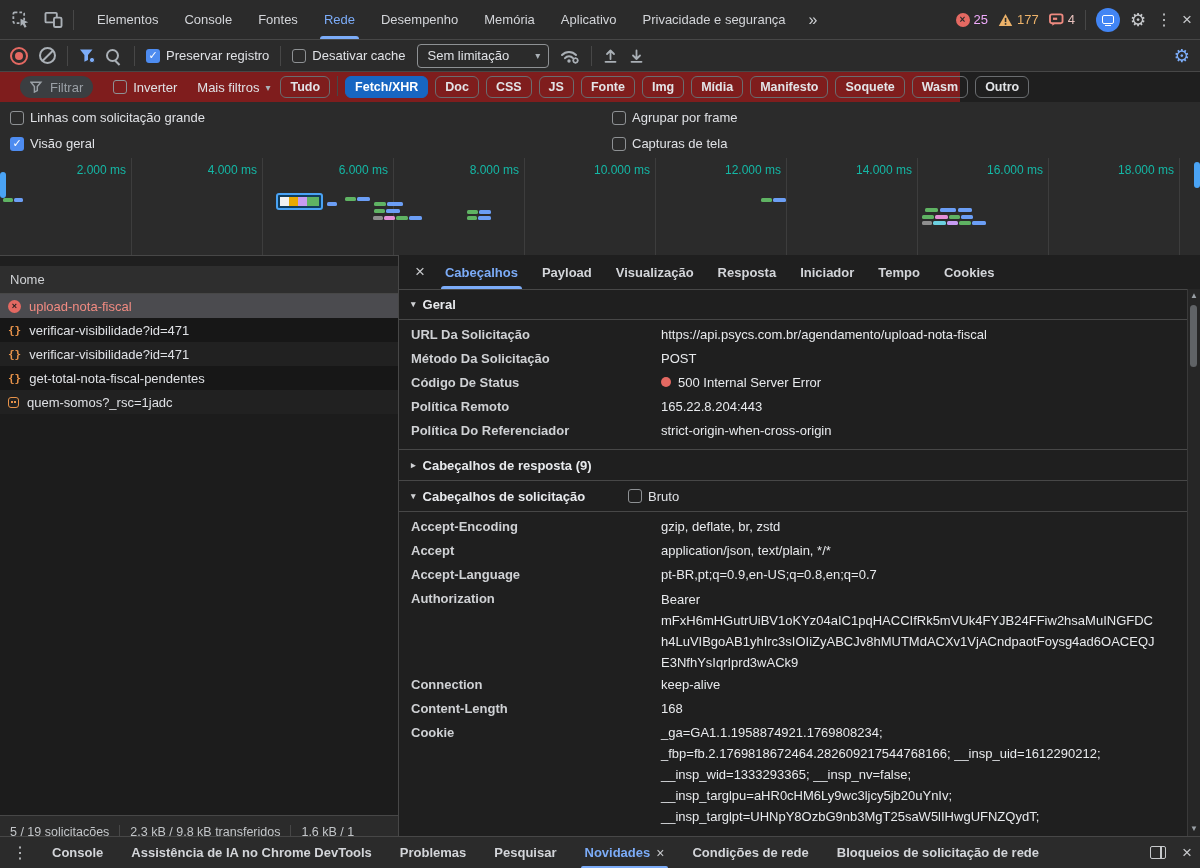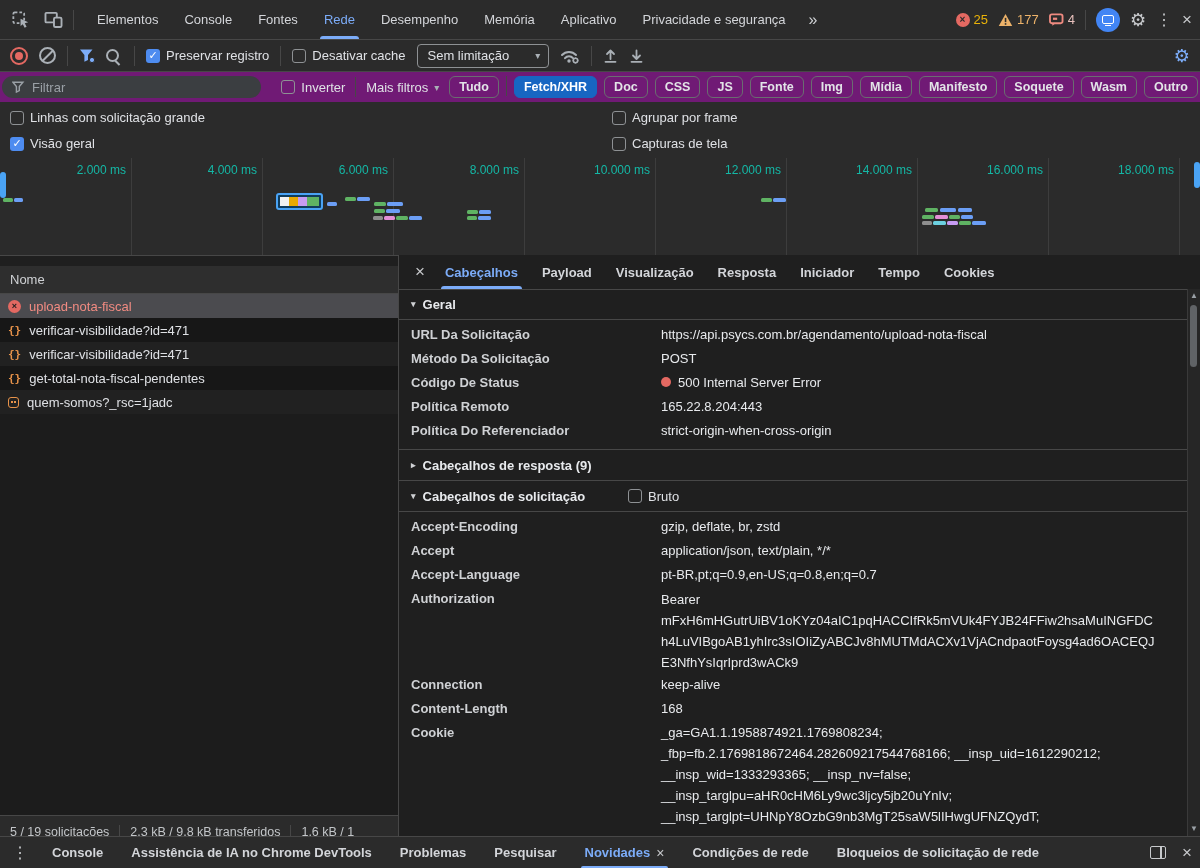--- a/index.html
+++ b/index.html
@@ -12,21 +12,21 @@
   
   #top-bar{position:absolute;left:0;top:0;width:1200px;height:40px;background:#2b2b2b;
            border-bottom:1px solid #474747;display:flex;align-items:center;padding:0 8px;box-sizing:border-box;}
   #top-bar .win-icons{display:flex;align-items:center;gap:14px;margin:0 10px 0 4px;}
   #main-tabs{display:flex;align-items:stretch;height:100%;margin-left:10px;}
   .main-tab{position:relative;display:flex;align-items:center;padding:0 13px;color:#d3d5d9;cursor:pointer;white-space:nowrap;}
   .main-tab.active{color:#7cacf8;}
   .main-tab.active::after{content:'';position:absolute;left:9px;right:9px;bottom:0;height:3px;background:#7cacf8;border-radius:3px 3px 0 0;}
   .more-chevron{color:#cfd1d4;font-size:16px;padding:0 10px;}
   #top-right{margin-left:auto;display:flex;align-items:center;gap:10px;}
-  .count-err{color:#eab308;}
+  .count-err{color:#f0abfc;}
   .count-warn{color:#edb36a;}
   .count-iss{color:#e8c0bc;}
   .badge{display:flex;align-items:center;gap:4px;}
   .err-dot{width:14px;height:14px;border-radius:50%;background:#e46962;color:#2b2b2b;font-size:10px;font-weight:bold;
            display:flex;align-items:center;justify-content:center;line-height:1;}
   .gear{font-size:18px;color:#c7c9cc;}
   .gear.blue{color:#7cacf8;}
   .kebab{font-size:16px;color:#c7c9cc;letter-spacing:0;}
   .close-x{font-size:17px;color:#c7c9cc;}
   .blue-circle{width:24px;height:24px;border-radius:50%;background:#4285f4;display:flex;align-items:center;justify-content:center;}
@@ -44,22 +44,22 @@
   .search-ic::after{content:'';position:absolute;left:8px;top:9px;width:6px;height:2px;background:#aab0b6;transform:rotate(45deg);transform-origin:0 0;}
   .chk{display:flex;align-items:center;gap:6px;cursor:pointer;white-space:nowrap;}
   .box{width:14px;height:14px;border:1.5px solid #8e9194;border-radius:3px;box-sizing:border-box;flex:none;}
   .box.checked{border:none;background:#4e8cf0;color:#fff;font-size:11px;display:flex;align-items:center;justify-content:center;line-height:1;}
   .select{height:22px;border:1px solid #8e9194;border-radius:4px;display:flex;align-items:center;gap:26px;
           padding:0 8px 0 10px;color:#dfe1e5;}
   .caret{font-size:10px;color:#aab0b6;}
   .updown{color:#aab0b6;}
 
   
-  #filter-row{position:absolute;left:0;top:72px;width:1200px;height:30px;background:#701a75;
-              display:flex;align-items:center;gap:10px;padding:0 2px;box-sizing:border-box;}
+  #filter-row{position:absolute;left:0;top:72px;width:960px;height:30px;background:#7f1d1d;
+              display:flex;align-items:center;gap:10px;padding:0 20px;box-sizing:border-box;}
   #filter-pill{width:348px;height:22px;border-radius:11px;background:#3b3e41;display:flex;align-items:center;gap:7px;
                padding:0 10px;box-sizing:border-box;color:#9aa0a6;}
   .chip{height:20px;display:flex;align-items:center;padding:0 9px;border:1px solid #6a6d70;border-radius:6px;
         color:#e2e4e7;font-size:12.5px;font-weight:bold;white-space:nowrap;cursor:pointer;}
   .chip.active{background:#1766c2;border-color:#1766c2;color:#fff;}
   #chips{display:flex;gap:7px;}
 
   
   #options{position:absolute;left:0;top:102px;width:1200px;height:56px;background:#2b2b2b;}
   #options .chk{position:absolute;}

